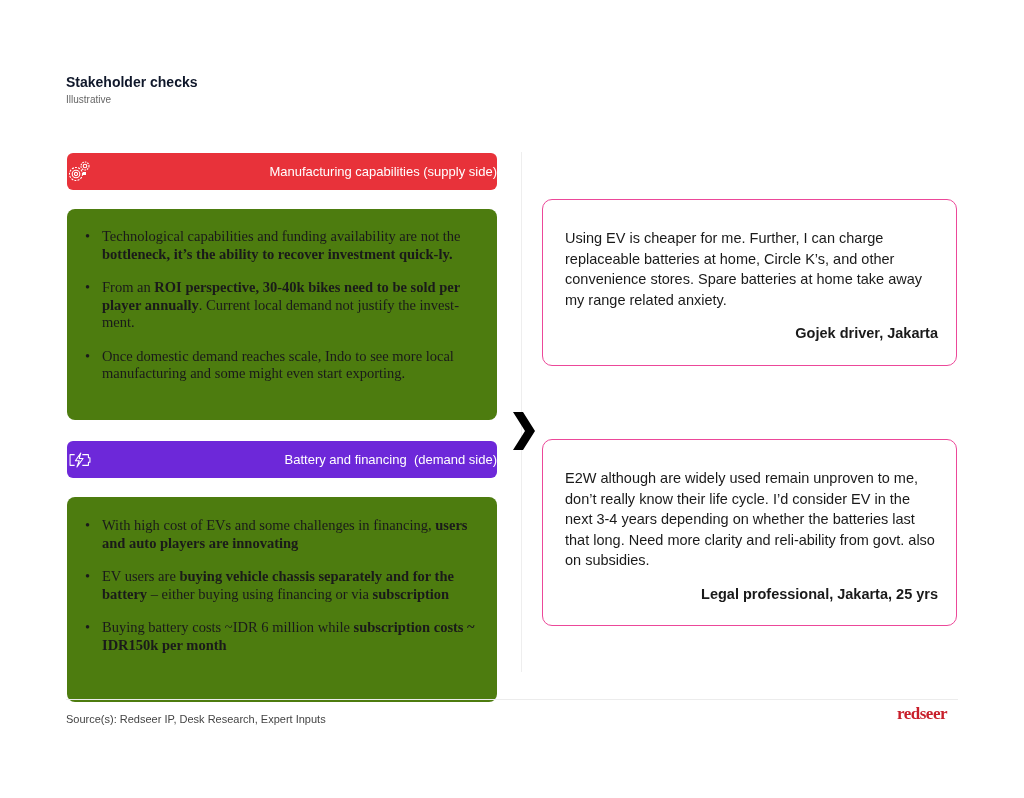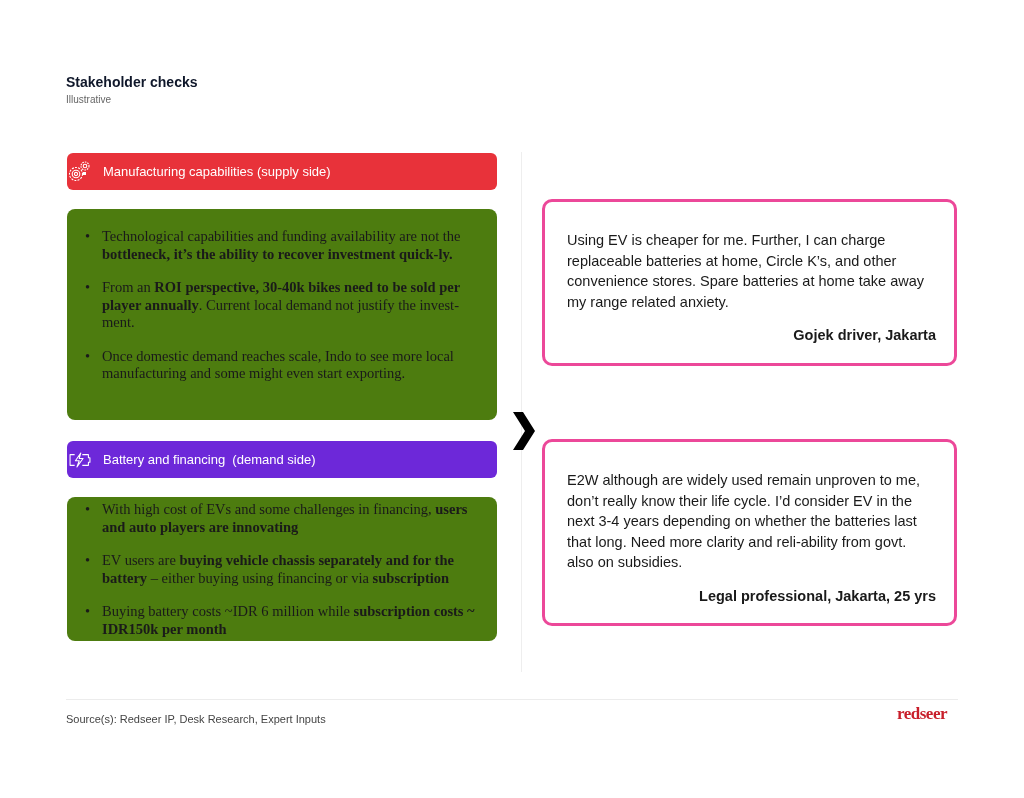--- a/index.html
+++ b/index.html
@@ -2,39 +2,39 @@
 <html><head>
 <meta charset="utf-8">
 <style>
   html, body { margin: 0; padding: 0; background: #ffffff; }
   body { width: 1024px; height: 798px; position: relative; overflow: hidden;
          font-family: "Liberation Sans", sans-serif; color: #111; }
   .title { position: absolute; left: 66px; top: 74px; font-size: 14px; font-weight: bold; color: #0f172a; }
   .subtitle { position: absolute; left: 66px; top: 94px; font-size: 10px; color: #666; }
 
   .header-bar { position: absolute; left: 67px; width: 430px; height: 37px; border-radius: 6px;
-                display: flex; align-items: center; justify-content: flex-start; color: #fff; font-size: 13px; }
+                display: flex; align-items: center; justify-content: space-between; color: #fff; font-size: 13px; }
   .header-bar .hicon { width: 26px; height: 22px; margin-right: 10px; display: inline-flex; }
   .bar-red { top: 153px; background: #e8323a; }
   .bar-black { top: 441px; background: #6d28d9; }
 
   .panel { position: absolute; left: 67px; width: 430px; background: #4d7c0f; border-radius: 8px; box-sizing: border-box;
            padding: 14px 18px 14px 14px; font-family: "Liberation Serif", serif; font-size: 14.5px; line-height: 17.5px; color: #1a1a1a; }
   .panel ul { margin: 0; padding: 0; list-style: none; }
   .panel li { position: relative; padding-left: 21px; margin-bottom: 16px; }
   .panel li:last-child { margin-bottom: 0; }
   .panel li::before { content: "•"; position: absolute; left: 4px; top: 0; }
   .panel b { font-weight: bold; }
   .panel-1 { top: 209px; height: 211px; padding-top: 19px; }
-  .panel-2 { top: 497px; height: 144px; padding-top: 4px; }
+  .panel-2 { top: 497px; height: 205px; padding-top: 20px; }
 
   .divider { position: absolute; left: 521px; top: 152px; width: 1px; height: 520px; background: #eeeeee; }
   .chevron { position: absolute; left: 511px; top: 410px; width: 26px; height: 42px; }
 
-  .quote { position: absolute; left: 542px; width: 415px; border: 3px solid #ec4899; border-radius: 10px; box-sizing: border-box;
+  .quote { position: absolute; left: 542px; width: 415px; border: 1px solid #ec4899; border-radius: 10px; box-sizing: border-box;
            padding: 26px 18px 0 22px; background: #fff; font-size: 14.5px; line-height: 20.5px; color: #1a1a1a; }
   .quote-1 { top: 199px; height: 167px; padding-top: 28px; }
   .quote-2 { top: 439px; height: 187px; padding-top: 28px; }
   .quote .attr { text-align: right; font-weight: bold; margin-top: 13px; }
 
   .footer-line { position: absolute; left: 66px; top: 699px; width: 892px; height: 1px; background: #ececec; }
   .source { position: absolute; left: 66px; top: 713px; font-size: 11px; color: #444; }
   .logo { position: absolute; left: 897px; top: 704px; font-family: "Liberation Serif", serif; font-weight: bold; font-size: 17px; color: #c81e2a; letter-spacing: -0.5px; }
 </style>
 </head>

